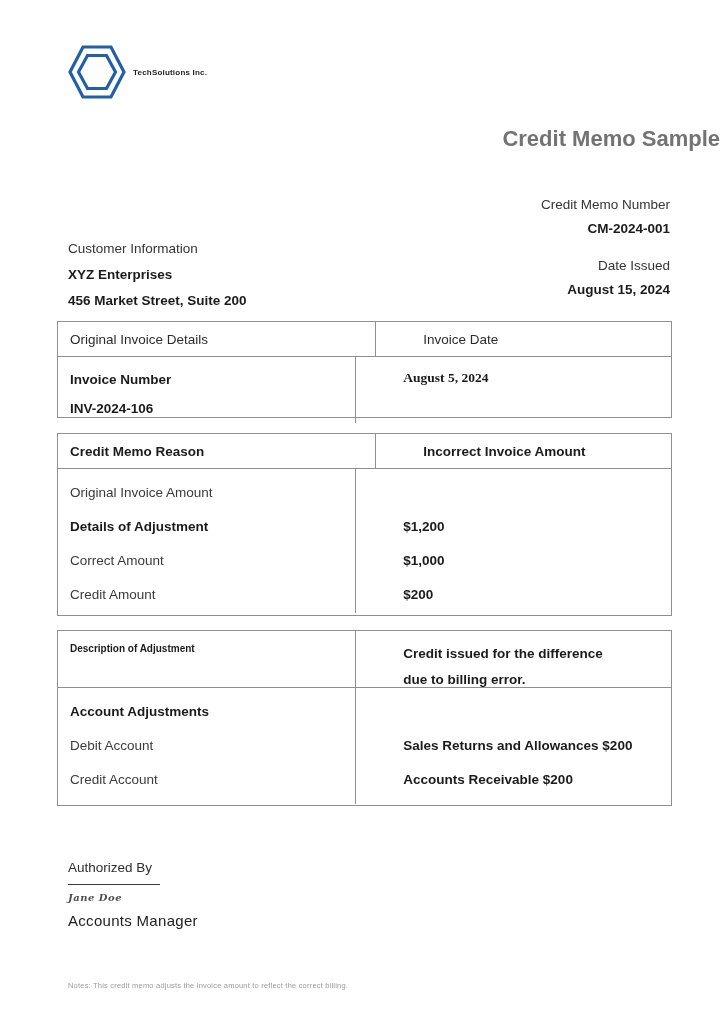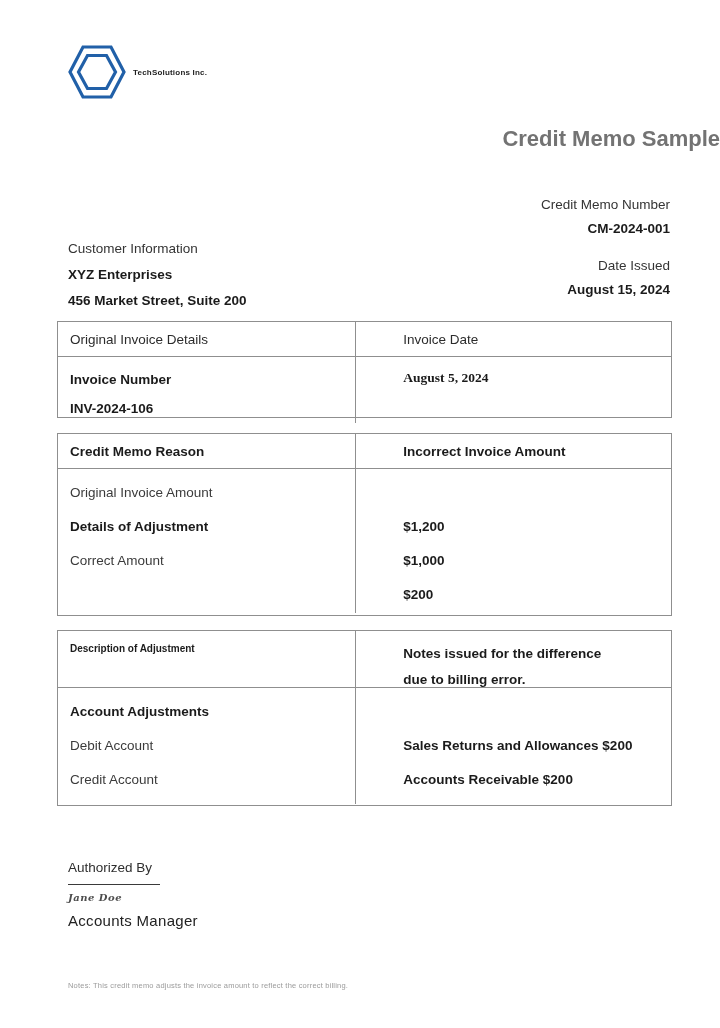--- a/index.html
+++ b/index.html
@@ -37,21 +37,21 @@
   .tbl { position: absolute; left: 57px; width: 615px; border: 1.5px solid #8f8f8f; background: #fff; }
   .tbl-1 { top: 321px; height: 97px; }
   .tbl-2 { top: 433px; height: 183px; }
   .tbl-3 { top: 630px; height: 176px; }
 
   .trow { display: grid; grid-template-columns: 48.5% 51.5%; }
   .hline { border-bottom: 1.5px solid #8f8f8f; }
   .cell-l { padding-left: 12px; }
   .cell-r { border-left: 1.5px solid #8f8f8f; padding-left: 47px; }
 
-  .hdr-row { height: 35px; align-items: center; }
+  .hdr-row { height: 35px; align-items: center; gap: 20px; }
   .hdr-row .cell-l, .hdr-row .cell-r { display: flex; align-items: center; height: 100%; }
   .hdr-plain { font-size: 13.5px; font-weight: 400; color: #2c2c2c; }
   .hdr-bold  { font-size: 13.5px; font-weight: 700; color: #1b1b1b; }
 
   .body-row { align-items: stretch; }
   .line-item { height: 34px; display: flex; align-items: center; font-size: 13.5px; }
   .lbl-bold   { font-weight: 700; color: #1b1b1b; }
   .lbl-plain  { font-weight: 400; color: #3b3b3b; }
   .val-bold   { font-weight: 700; color: #1b1b1b; }
 
@@ -128,35 +128,36 @@
   <div class="tbl tbl-2">
     <div class="trow hdr-row hline">
       <div class="cell-l hdr-bold">Credit Memo Reason</div>
       <div class="cell-r hdr-bold">Incorrect Invoice Amount</div>
     </div>
     <div class="trow body-row t2-wrap">
       <div class="cell-l t2-body">
         <div class="line-item lbl-plain">Original Invoice Amount</div>
         <div class="line-item lbl-bold">Details of Adjustment</div>
         <div class="line-item lbl-plain">Correct Amount</div>
+        <div class="line-item lbl-plain">Credit Amount</div>
       </div>
       <div class="cell-r t2-body">
         <div class="line-item"></div>
         <div class="line-item val-bold">$1,200</div>
         <div class="line-item val-bold">$1,000</div>
         <div class="line-item val-bold">$200</div>
       </div>
     </div>
   </div>
 
   <div class="tbl tbl-3">
     <div class="trow t3-row1 hline">
       <div class="cell-l">Description of Adjustment</div>
       <div class="cell-r two-line">
-        <span>Notes issued for the difference</span>
+        <span>Credit issued for the difference</span>
         <span>due to billing error.</span>
       </div>
     </div>
     <div class="trow body-row t3-row2">
       <div class="cell-l t3-body">
         <div class="line-item lbl-bold">Account Adjustments</div>
         <div class="line-item lbl-plain">Debit Account</div>
         <div class="line-item lbl-plain">Credit Account</div>
       </div>
       <div class="cell-r t3-body">

